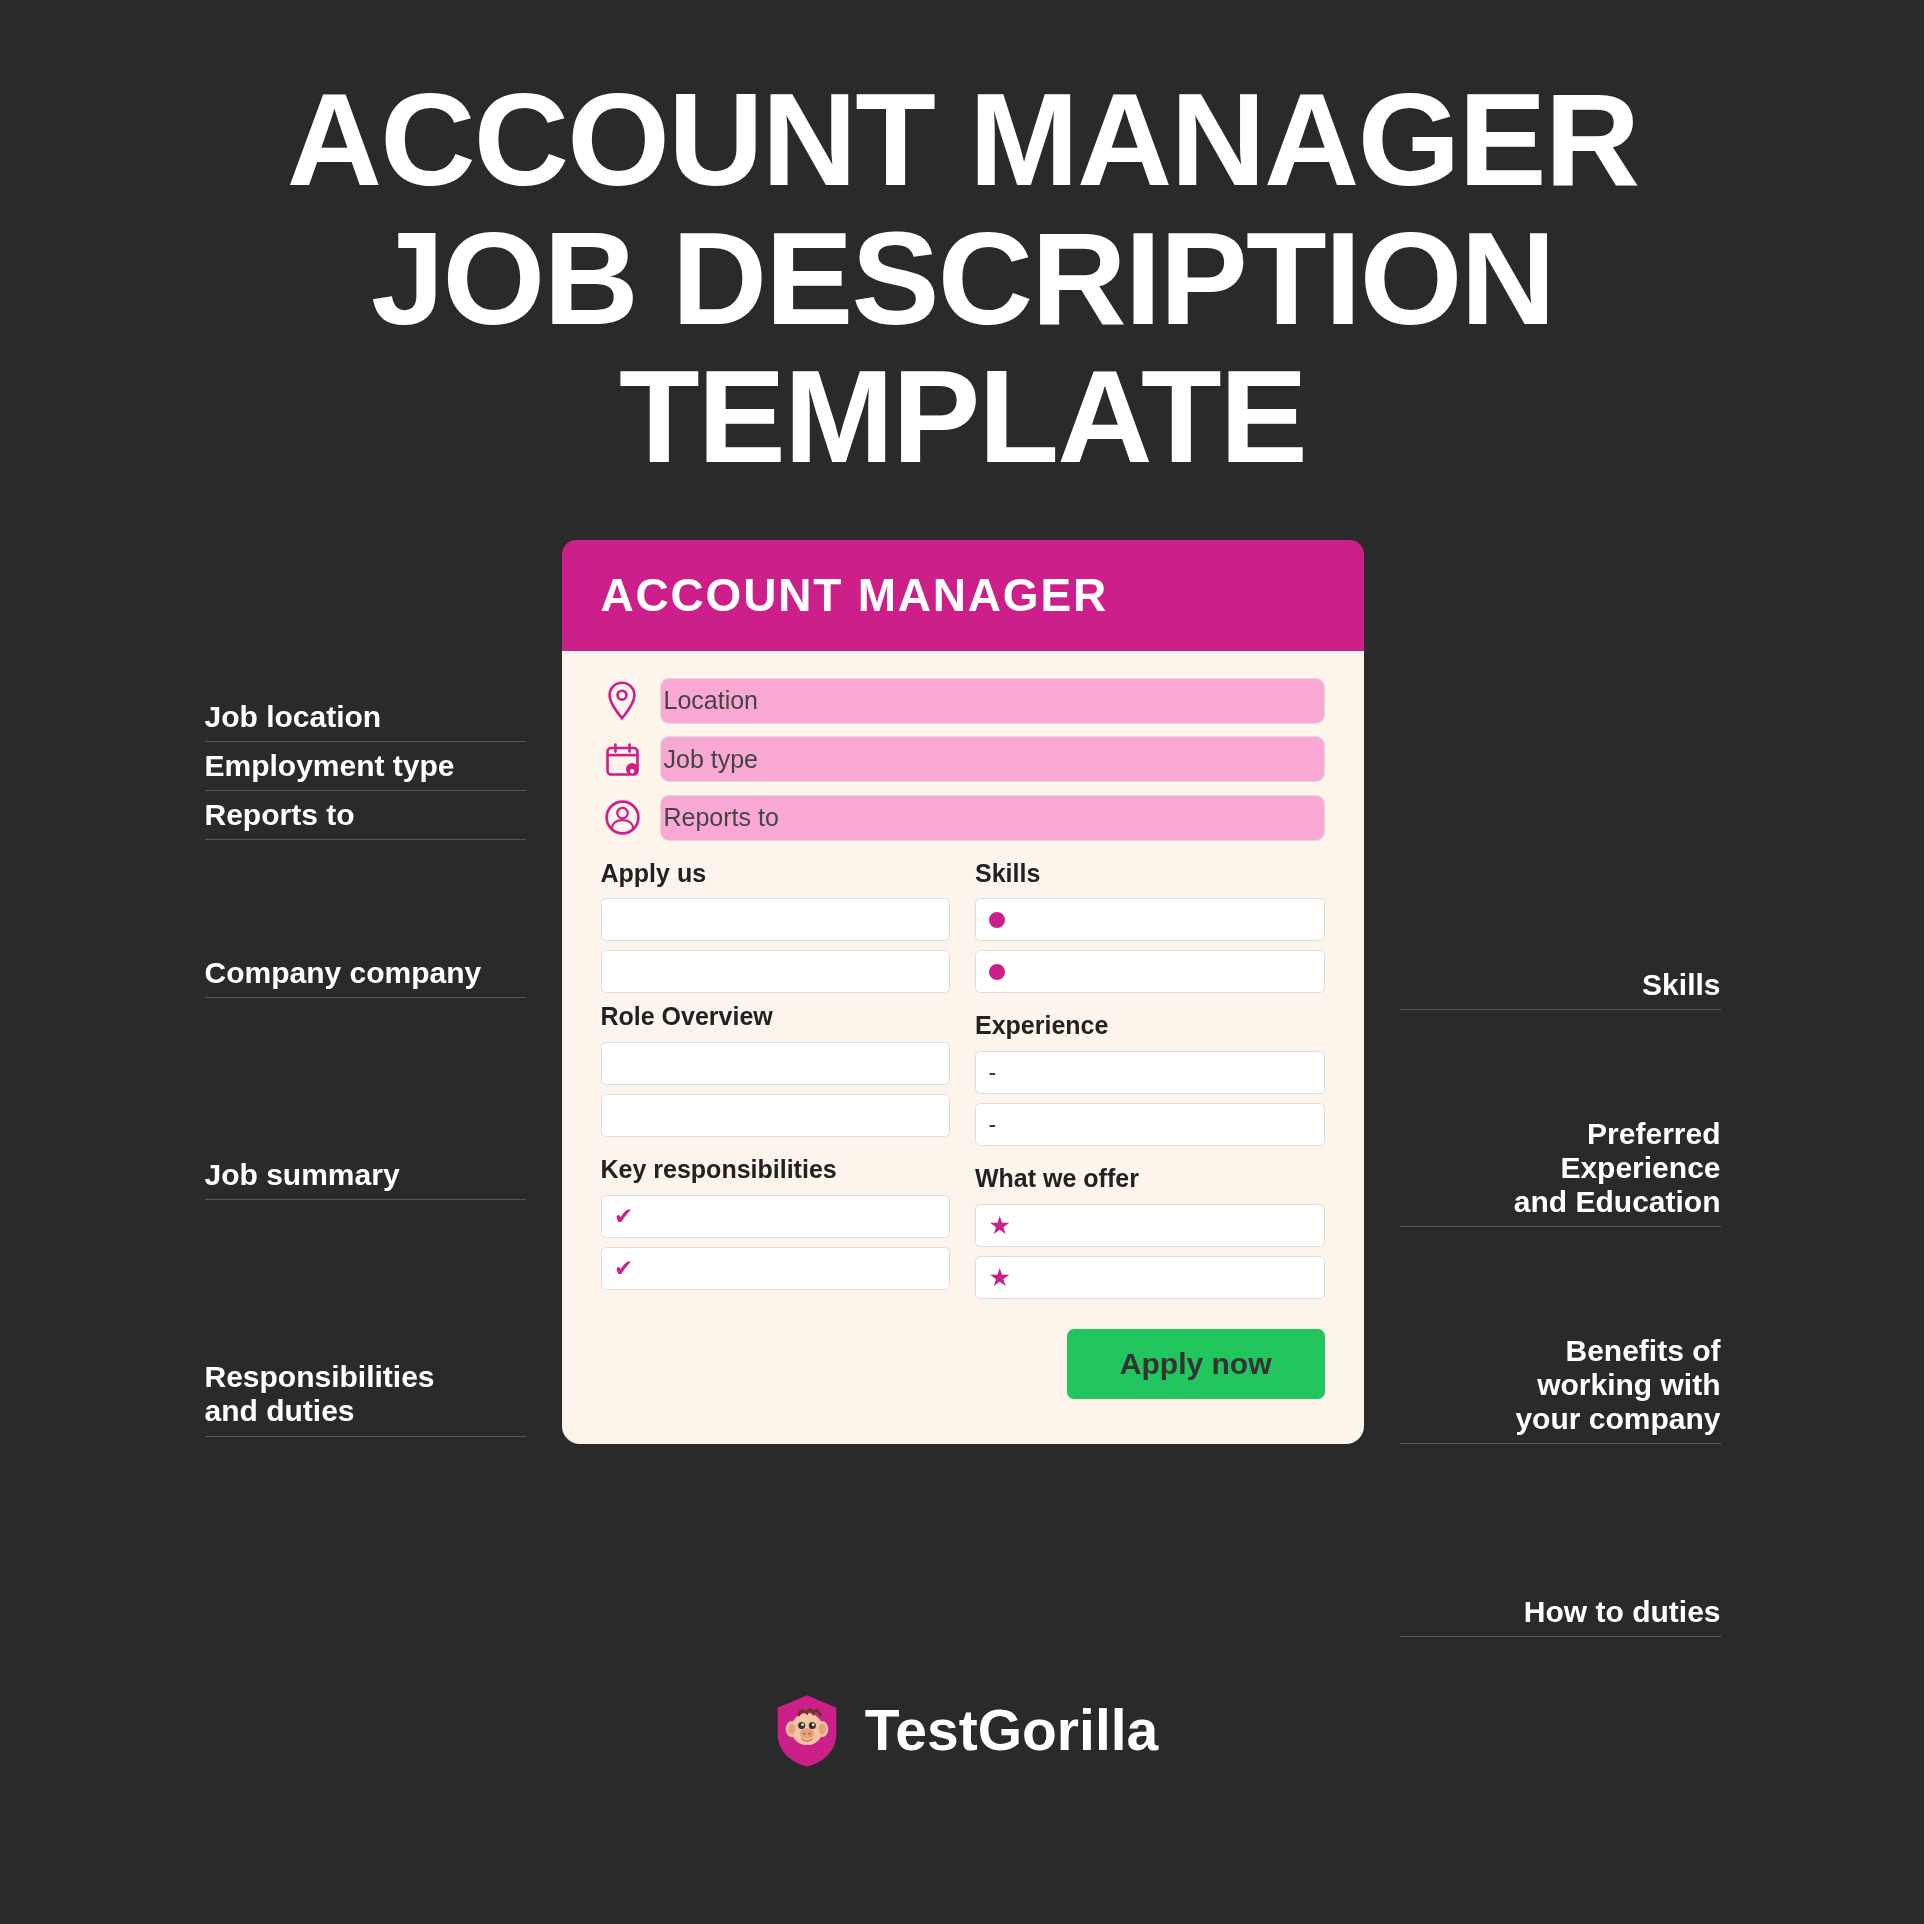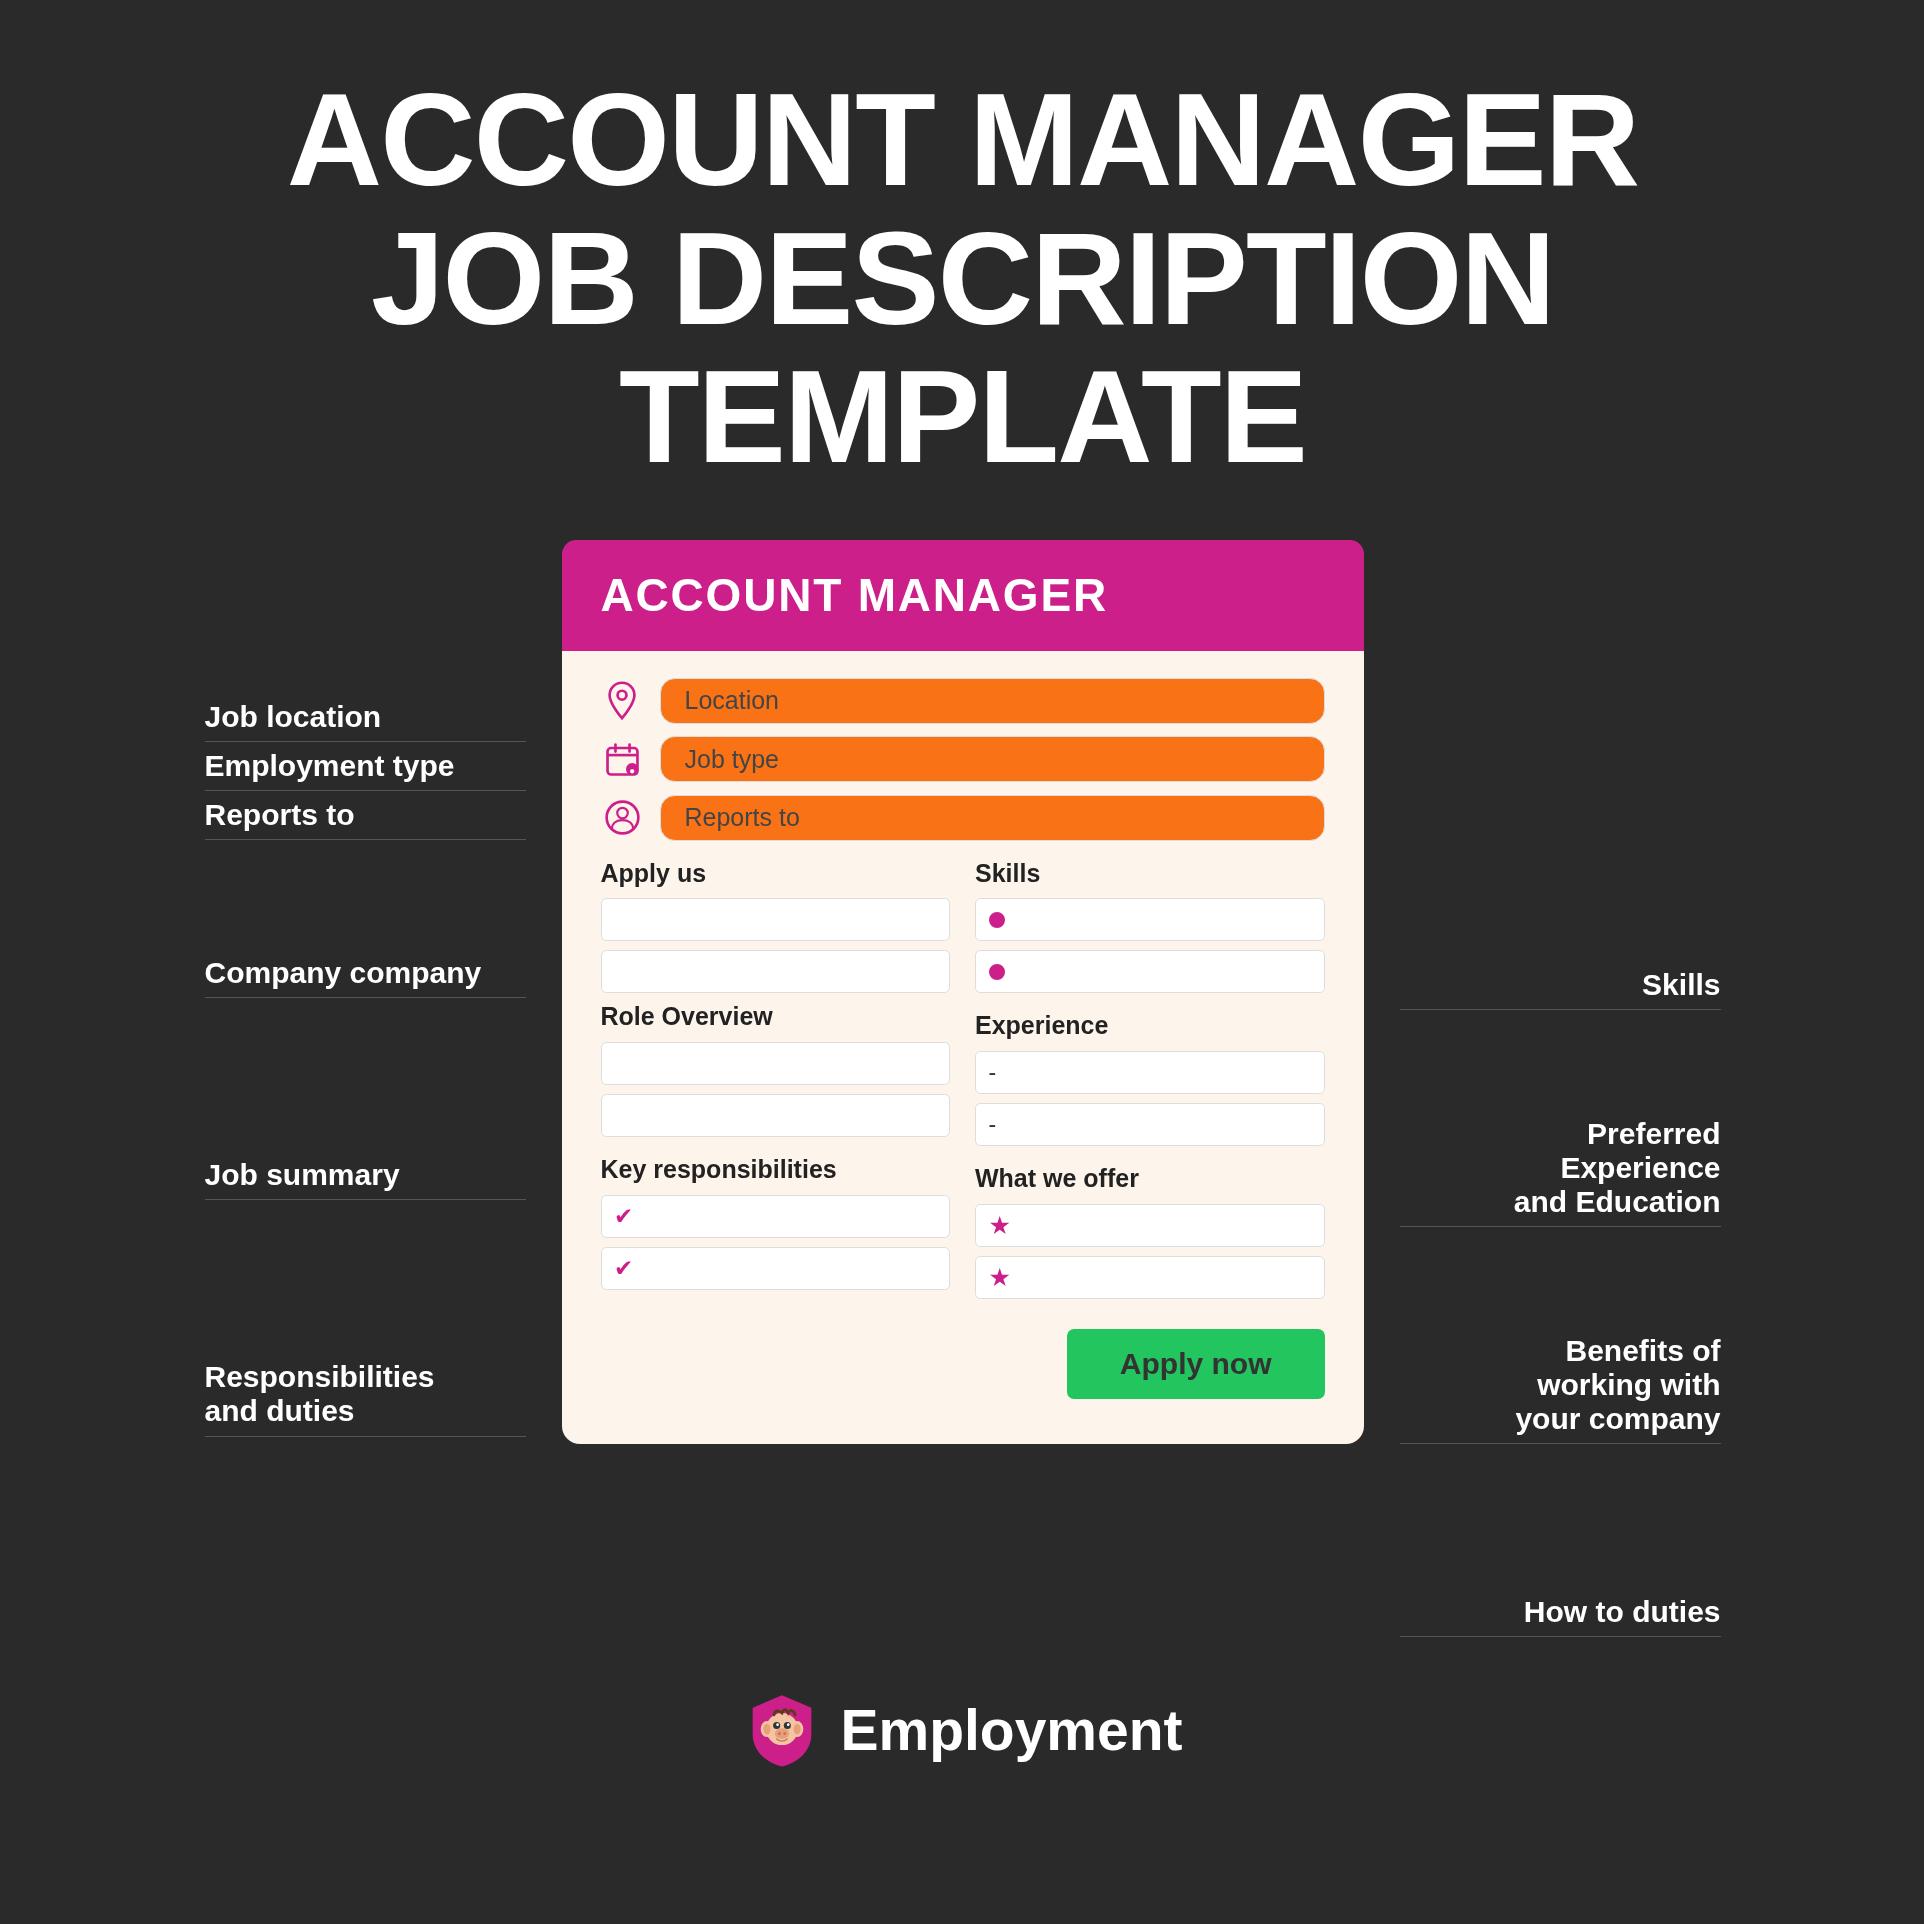--- a/index.html
+++ b/index.html
@@ -115,24 +115,24 @@
       display: flex;
       align-items: center;
       justify-content: center;
       color: #cc1f8a;
       font-size: 34px;
     }
 
     .info-input-box {
       flex: 1;
       height: 46px;
-      background: #f97316;
+      background: #f9a8d4;
       border: 1.3px solid #ddd;
-      border-radius: 15px;
-      padding: 0 24px;
+      border-radius: 9px;
+      padding: 0 3px;
       font-size: 25px;
       color: #555;
       font-family: Arial, sans-serif;
       display: flex;
       align-items: center;
     }
 
     .info-input-text {
       font-size: 25px;
       color: #444;
@@ -454,15 +454,15 @@
 
     <ellipse cx="45" cy="49" rx="8" ry="6" fill="#e8a07a"></ellipse>
 
     <ellipse cx="42" cy="49" rx="1.5" ry="1.8" fill="#c0745a"></ellipse>
     <ellipse cx="48" cy="49" rx="1.5" ry="1.8" fill="#c0745a"></ellipse>
 
     <path d="M39 55 Q45 60 51 55" stroke="#c0745a" stroke-width="1.5" fill="none" stroke-linecap="round"></path>
 
     <path d="M36 28 Q38 20 45 26 Q48 18 52 26 Q56 19 60 28" stroke="#5a3a1a" stroke-width="3" fill="none" stroke-linecap="round"></path>
   </svg>
-  <div class="footer-name">Employment</div>
+  <div class="footer-name">TestGorilla</div>
 </div>
 
 
 </body></html>

